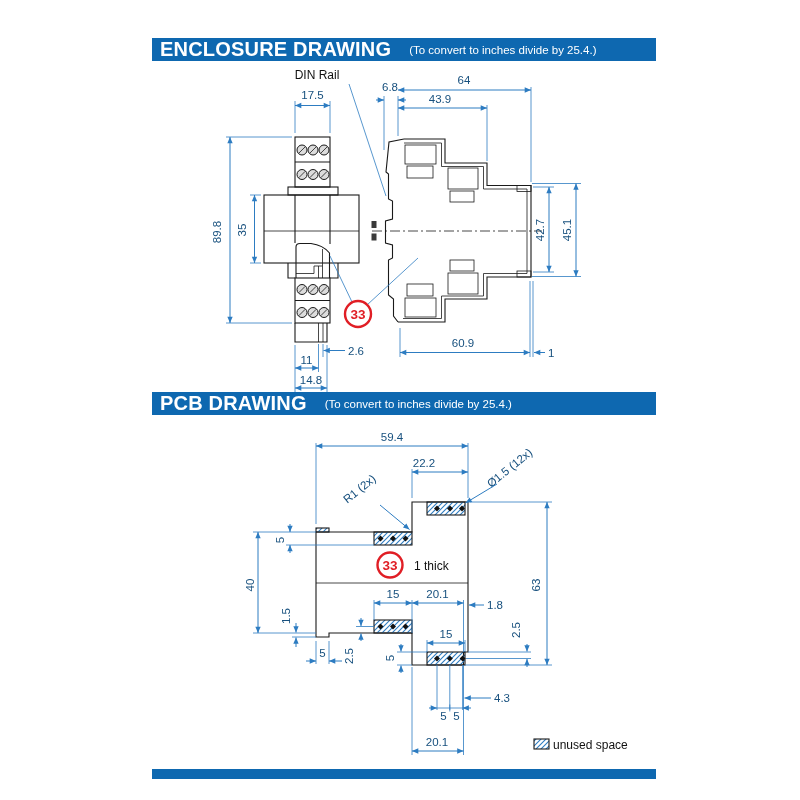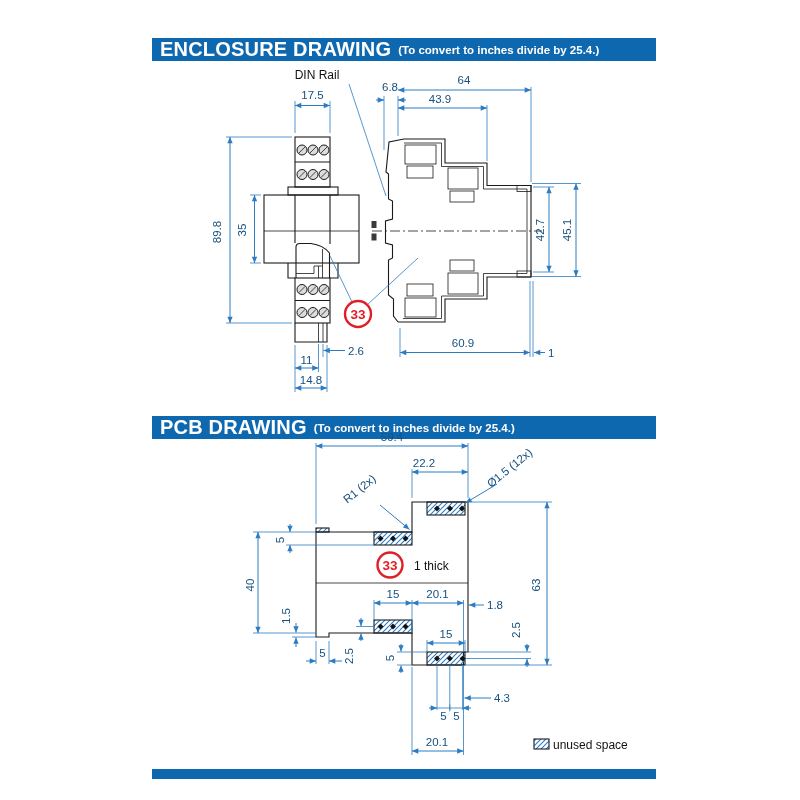--- a/index.html
+++ b/index.html
@@ -1,21 +1,21 @@
 <!DOCTYPE html>
 <html><head>
 <meta charset="utf-8">
 <style>
   html,body{margin:0;padding:0;background:#fff;}
   #stage{position:relative;width:800px;height:800px;background:#fff;overflow:hidden;
          font-family:"Liberation Sans",sans-serif;}
   .hdr{position:absolute;left:152px;width:504px;height:23px;background:#0e68b0;
        color:#fff;display:flex;align-items:center;padding:0;box-sizing:border-box;}
   .hdr .t1{font-size:20px;font-weight:bold;letter-spacing:.2px;margin-left:8px;white-space:pre;}
-  .hdr .t2{font-size:11.5px;font-weight:bold;margin-left:7px;white-space:pre;}
+  .hdr .t2{font-size:11.5px;font-weight:normal;margin-left:18px;white-space:pre;}
   #bottombar{position:absolute;left:152px;top:769px;width:504px;height:10px;background:#0e68b0;}
   svg{position:absolute;left:0;top:0;}
   .k{stroke:#1a1a1a;stroke-width:1.1;fill:none;}
   .kt{stroke:#1a1a1a;stroke-width:.8;fill:none;}
   .d{stroke:#2d7cc1;stroke-width:1;fill:none;}
   .de{stroke:#2d7cc1;stroke-width:.8;fill:none;}
   .cl{stroke:#1a1a1a;stroke-width:.8;fill:none;stroke-dasharray:10 3 2 3;}
   .scr{fill:#dcdcdc;stroke:#1a1a1a;stroke-width:1;}
   .h{fill:url(#hp);stroke:#1a1a1a;stroke-width:1.1;}
   .hole{fill:#111;stroke:none;}
@@ -30,21 +30,21 @@
 </head>
 <body>
 
 <div id="stage">
 
   <div class="hdr" style="top:38px">
     <span class="t1">ENCLOSURE DRAWING</span>
     <span class="t2">(To convert to inches divide by 25.4.)</span>
   </div>
 
-  <div class="hdr" style="top:416px">
+  <div class="hdr" style="top:392px">
     <span class="t1">PCB DRAWING</span>
     <span class="t2">(To convert to inches divide by 25.4.)</span>
   </div>
 
   <div id="bottombar"></div>
 
   <svg width="800" height="800" viewBox="0 0 800 800">
     <defs>
       <pattern id="hp" width="5" height="5" patternUnits="userSpaceOnUse">
         <path d="M0,5 L5,0 M-1,1 L1,-1 M4,6 L6,4" stroke="#2d7cc1" stroke-width="1.1" fill="none"></path>

